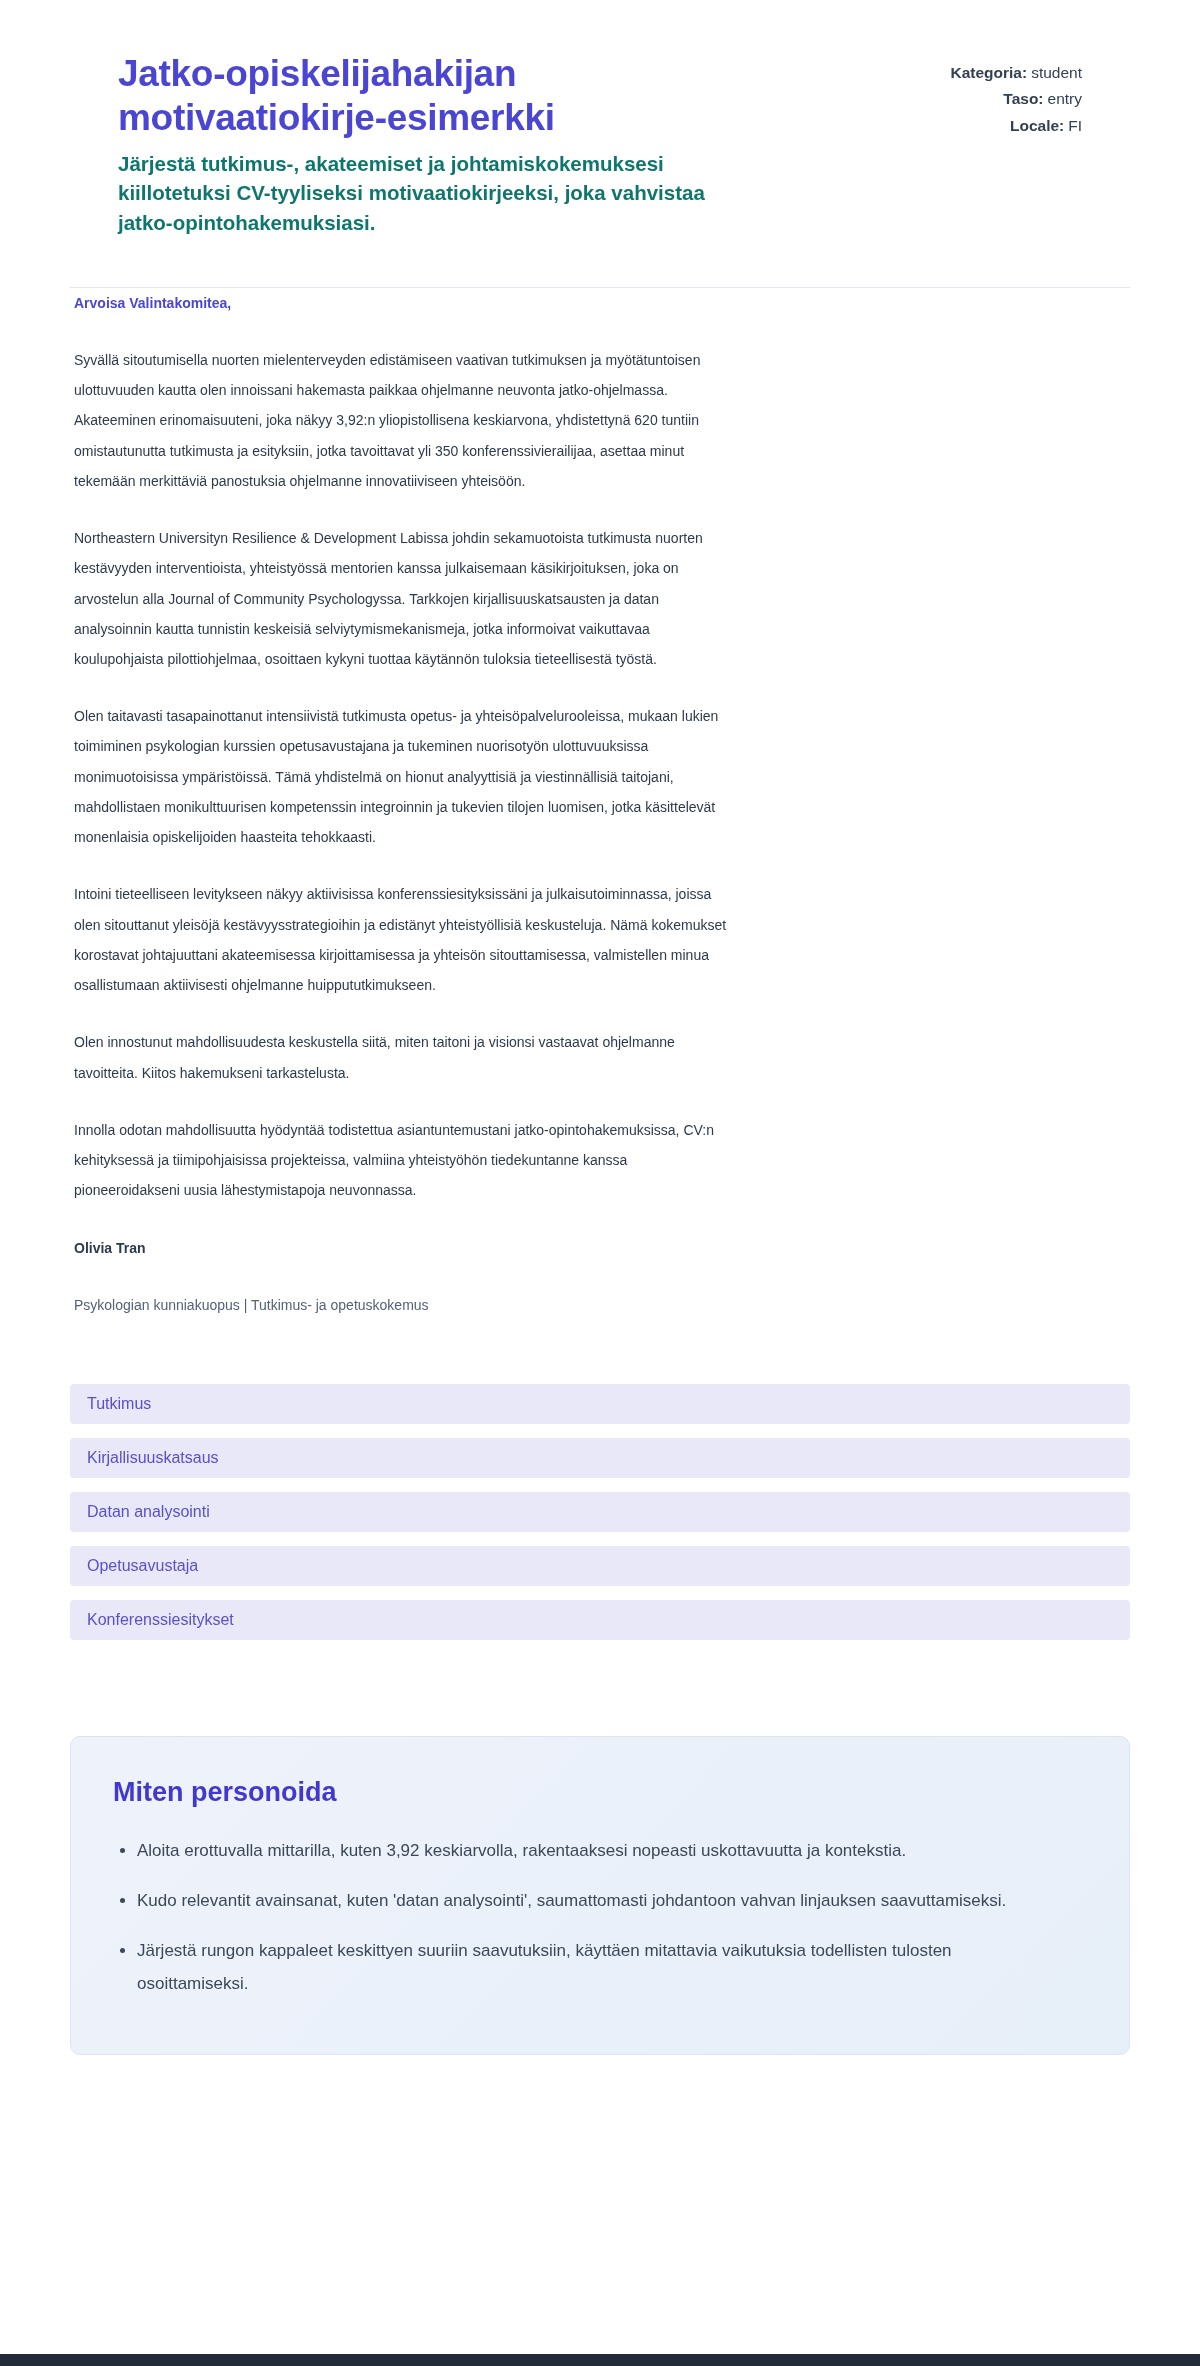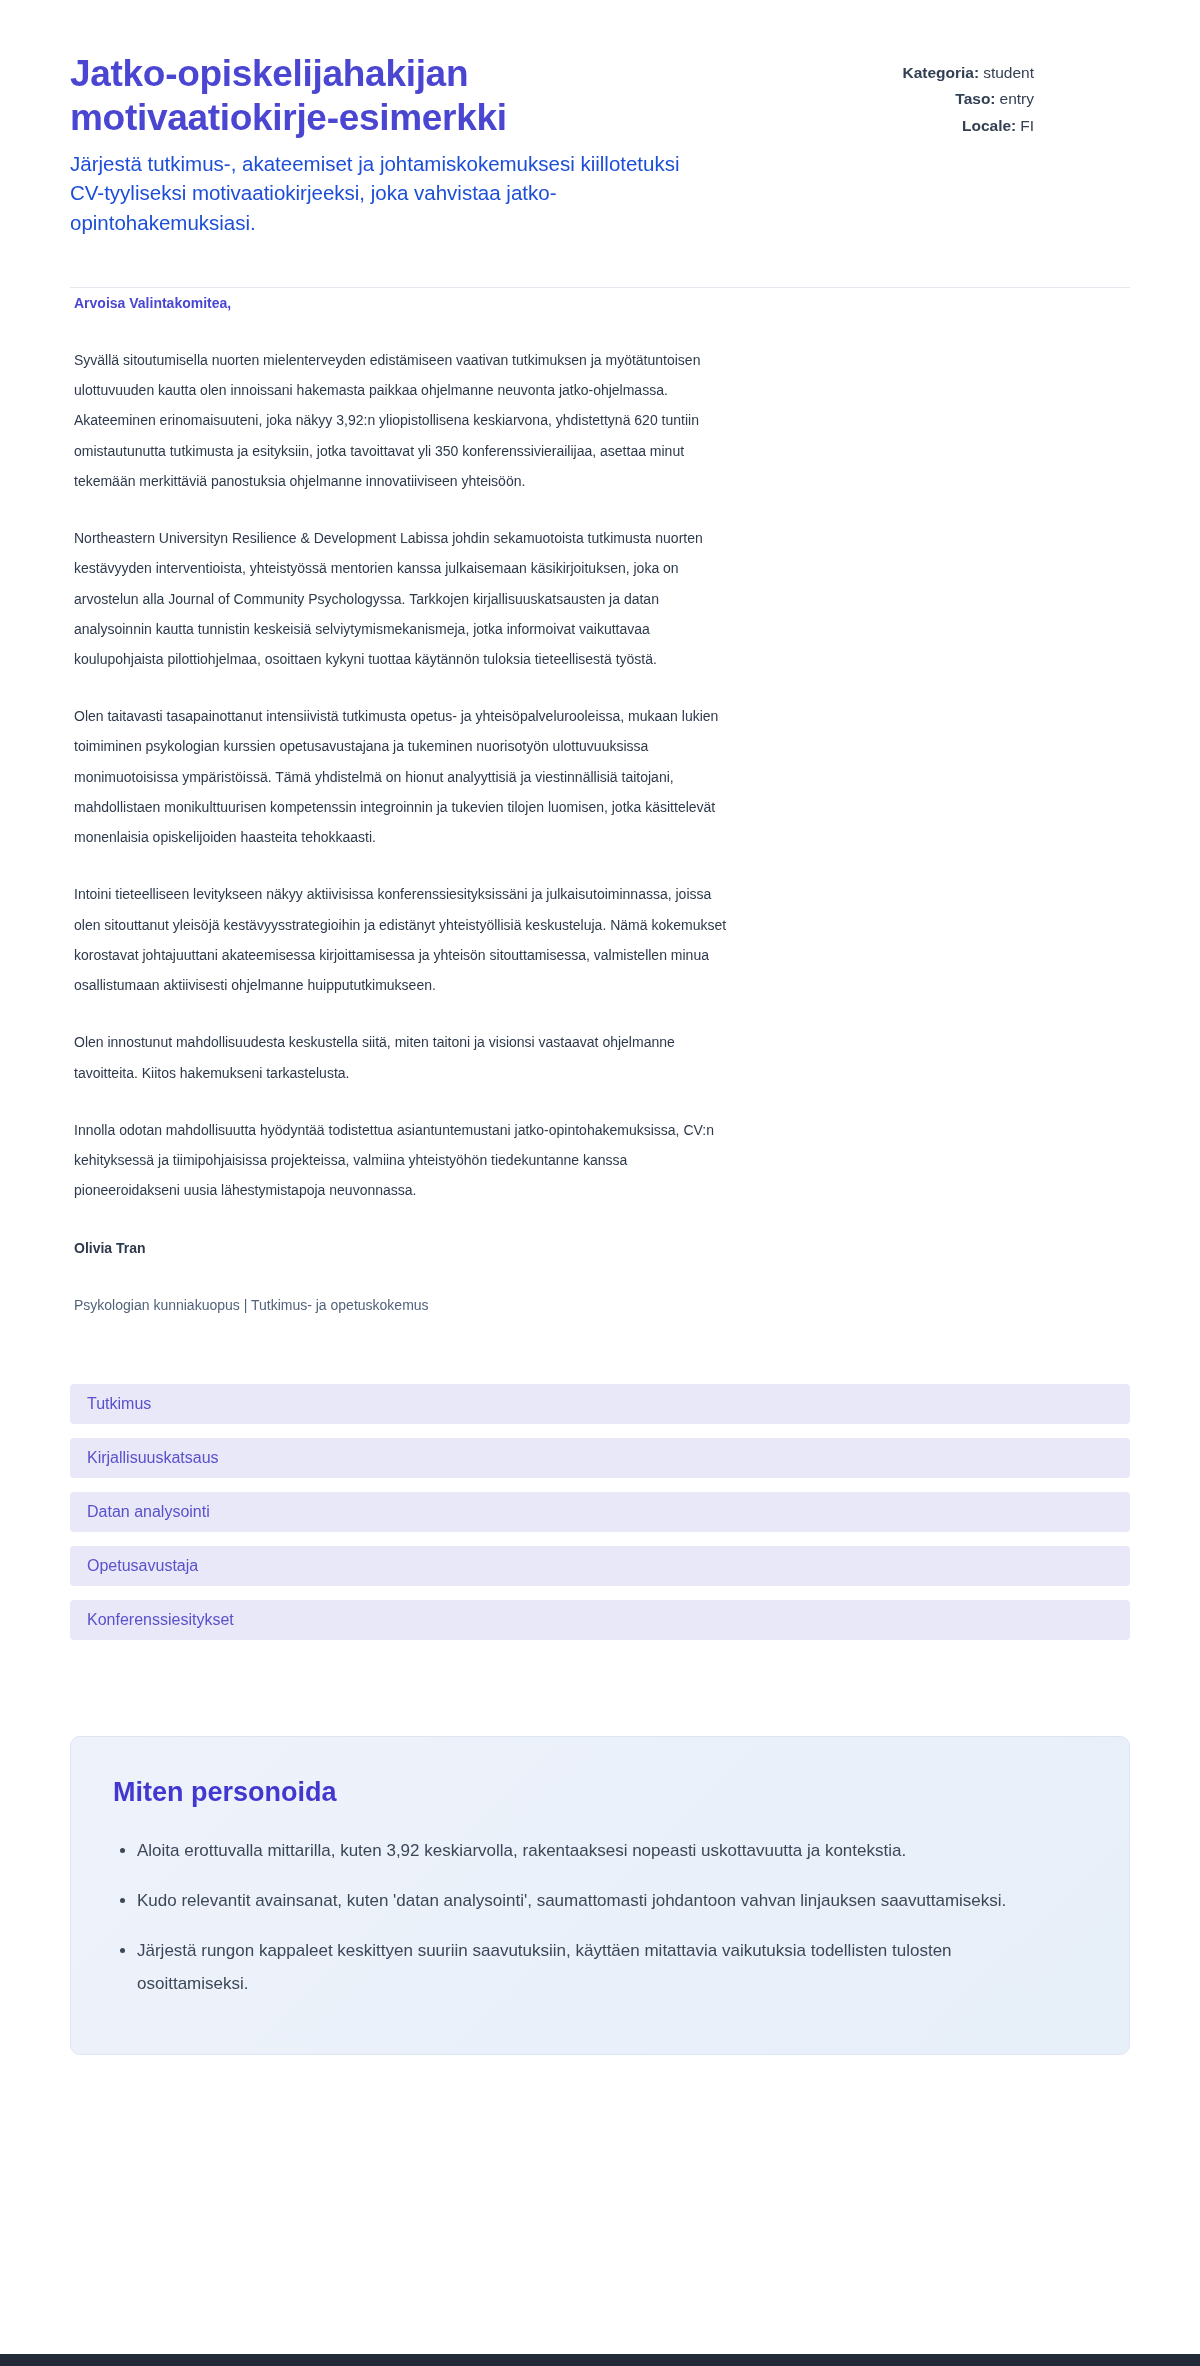--- a/index.html
+++ b/index.html
@@ -13,35 +13,35 @@
     display: flex;
     flex-direction: column;
   }
   .page {
     width: 1060px;
     margin: 0 auto;
     padding-top: 52px;
     flex: 1 0 auto;
   }
   
-  .header { display: flex; justify-content: flex-start; gap: 24px; }
+  .header { display: flex; justify-content: center; gap: 24px; }
   .header-left { max-width: 640px; }
   .page-title {
     margin: 0;
     color: #4a46d2;
     font-size: 37px;
     line-height: 1.18;
     font-weight: bold;
     letter-spacing: -0.3px;
   }
   .page-subtitle {
     margin: 10px 0 0;
-    color: #1d4ed8;
+    color: #0f766e;
     font-size: 20.5px;
-    font-weight: normal;
+    font-weight: bold;
     line-height: 1.42;
   }
   .header-meta {
     width: 300px;
     flex-shrink: 0;
     text-align: right;
     font-size: 15.5px;
     color: #333f52;
     padding-top: 10px;
   }

